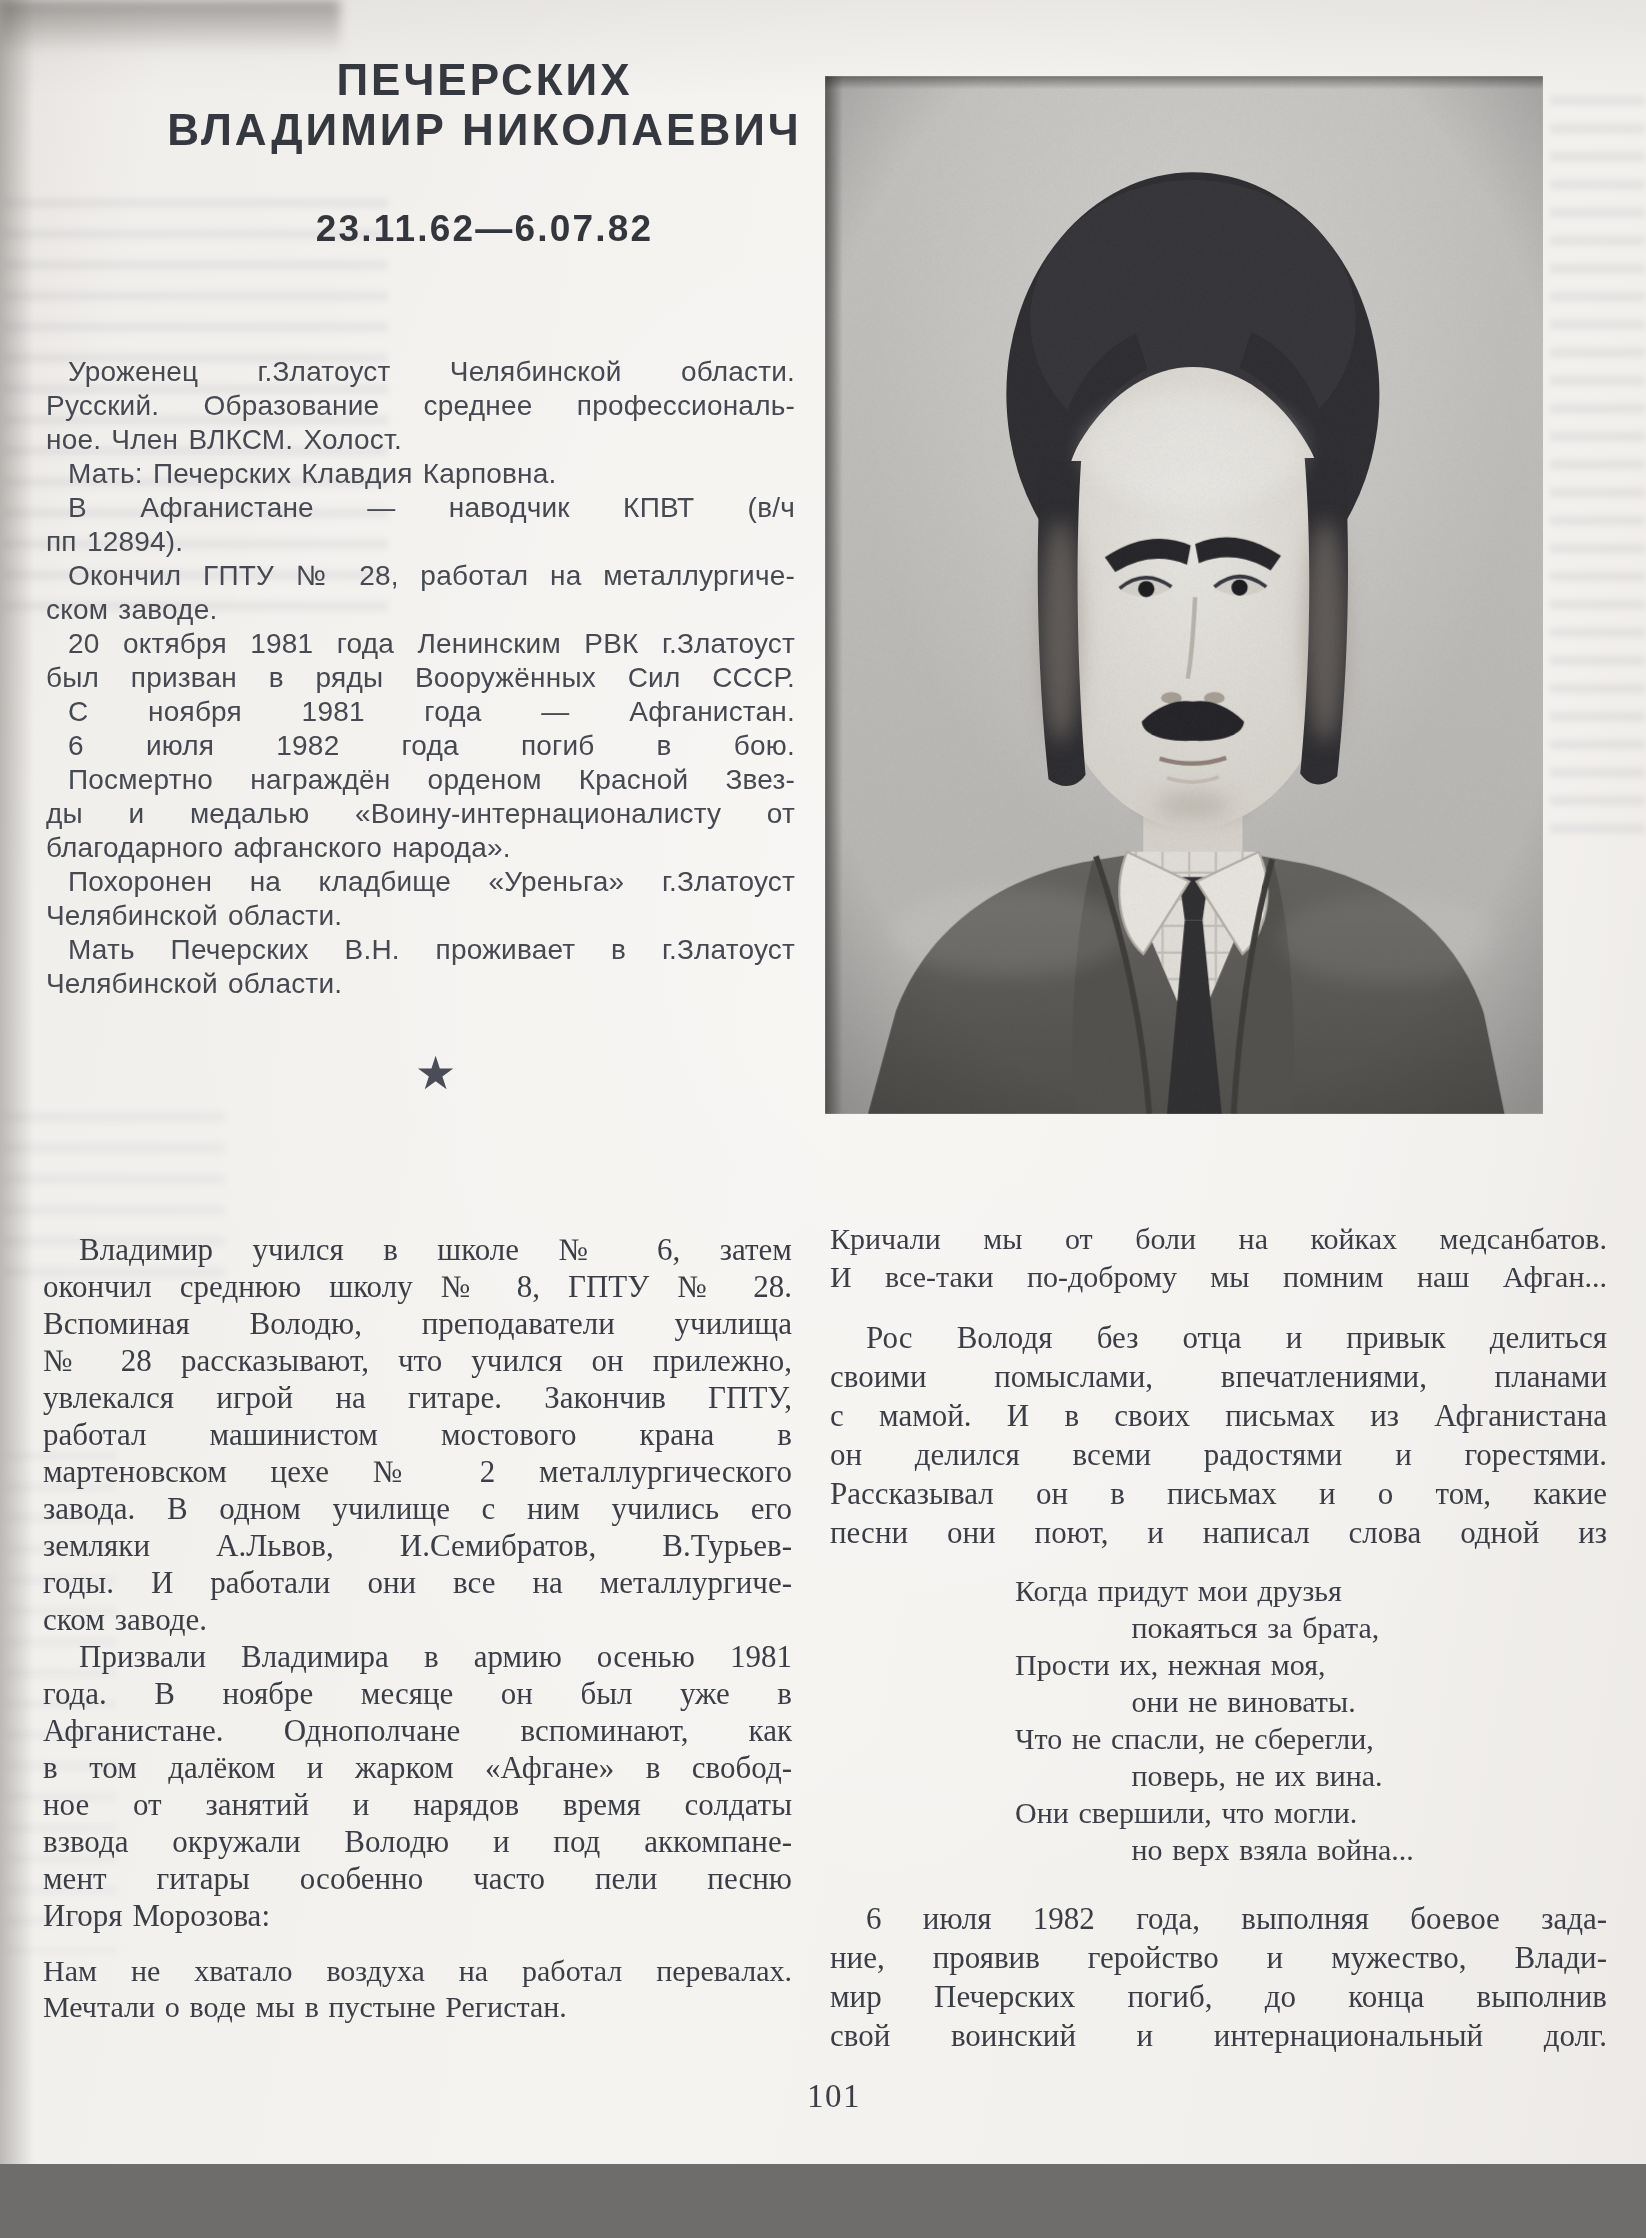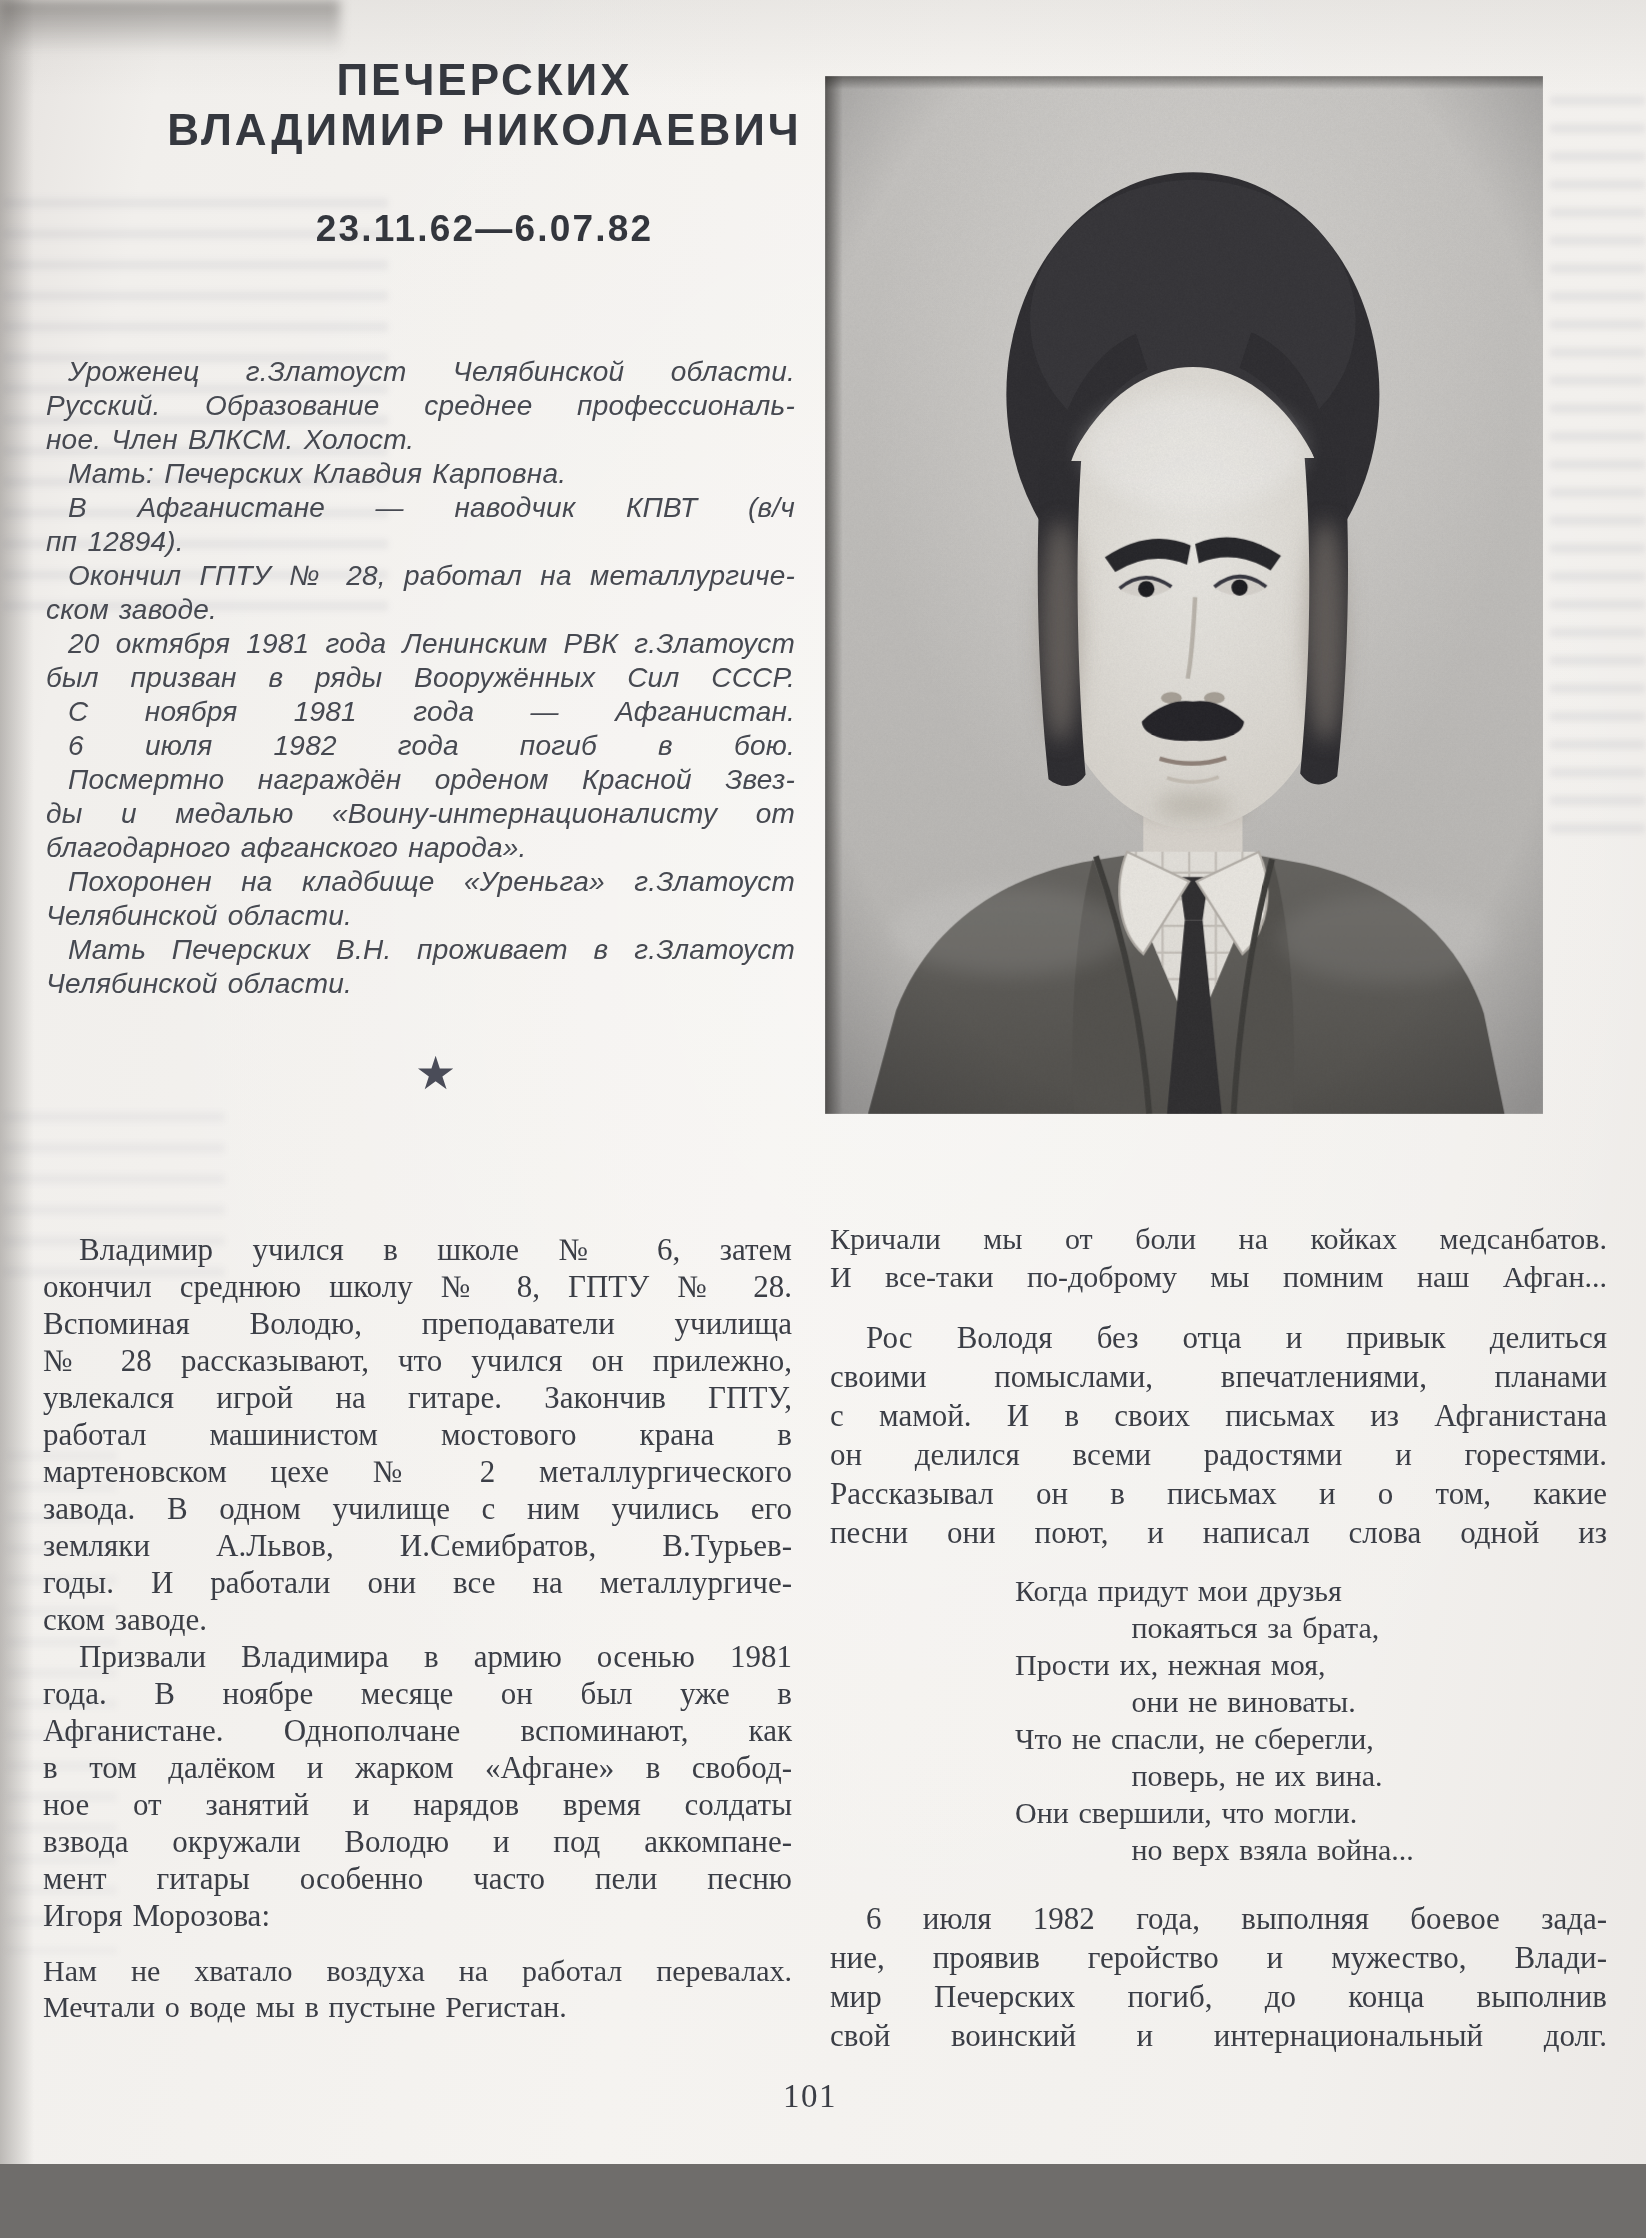--- a/index.html
+++ b/index.html
@@ -29,21 +29,21 @@
   
   .hdr { position:absolute; left:111px; top:55px; width:747px; z-index:2; text-align:center;
     font-family:"Liberation Sans", sans-serif; font-weight:bold; color:#35383f; }
   .hdr .t { font-size:44px; line-height:50px; letter-spacing:3px; }
   .hdr .dates { margin-top:53px; font-size:37px; letter-spacing:2.2px; color:#33363d; }
   .hdr .rank  { margin-top:19px; font-size:34px; letter-spacing:1.5px; }
 
   
   .bio { position:absolute; left:46px; top:355px; width:749px; z-index:2;
     font-family:"Liberation Sans", sans-serif; font-size:28px; line-height:34px;
-    color:#464951; word-spacing:2.2px; letter-spacing:0.2px;font-style:italic; --ind:22px; }
+    color:#464951; word-spacing:2.2px; letter-spacing:0.2px; --ind:22px; }
   .col { position:absolute; z-index:2; color:#3b3e46; word-spacing:2.2px; --ind:36px; }
   .col-left  { left:43px;  top:1231px; width:749px; font-size:31px; line-height:37px; }
   .col-right { left:830px; top:1220px; width:777px; font-size:31px; line-height:39px; }
   .verse { font-size:30px; line-height:36px; }
   .col-left  .verse { margin-top:19px; }
   .col-right .verse { line-height:38px; }
   .col-right .rpara   { margin-top:22px; }
   .col-right .poem    { margin-top:20px; padding-left:185px; font-size:30px; line-height:37px; }
   .col-right .closing { margin-top:31px; }
 
@@ -51,21 +51,21 @@
   .just  .line.last { text-align-last:left; }
   .plain .line { text-align:left; }
   .para.indent .line:first-child { text-indent:var(--ind,33px); }
 
   .star { position:absolute; left:406px; top:1046px; width:59px; z-index:2;
     text-align:center; font-size:46px; color:#4a4c58; }
 
   .photo { position:absolute; left:825px; top:76px; width:718px; height:1038px; margin:0; z-index:2; }
   .photo svg { display:block; width:100%; height:100%; }
 
-  .pagenum { position:absolute; left:747px; top:2078px; width:126px; z-index:2;
+  .pagenum { position:absolute; left:771px; top:2078px; width:126px; z-index:2;
     text-align:center; font-size:33px; letter-spacing:1.5px; color:#3b3e46; }
 </style>
 </head>
 <body>
 
 <div class="page">
 
   <div class="gutter"></div>
   <div class="corner-shadow"></div>
   <div class="bleed" id="bleed-left"></div>

